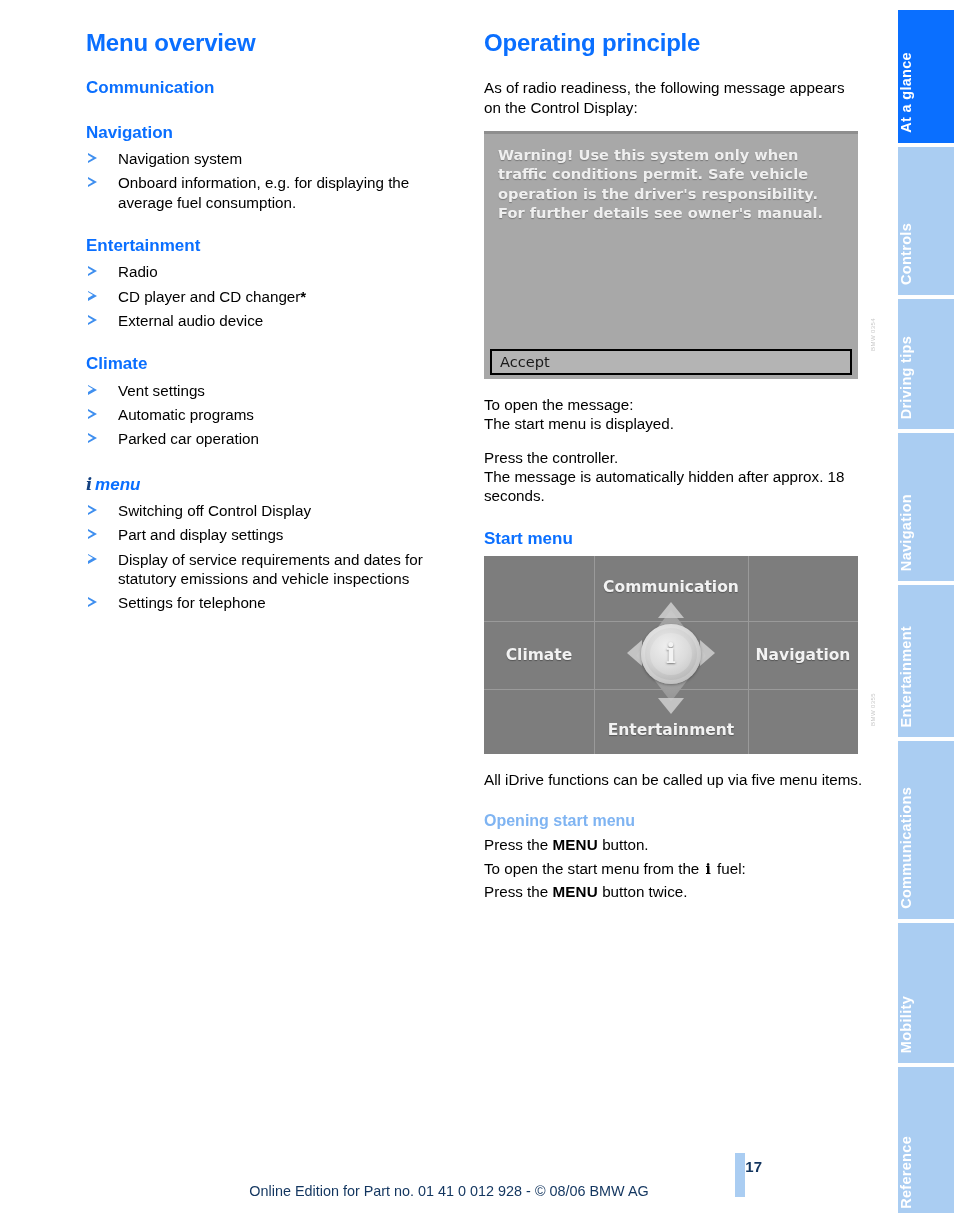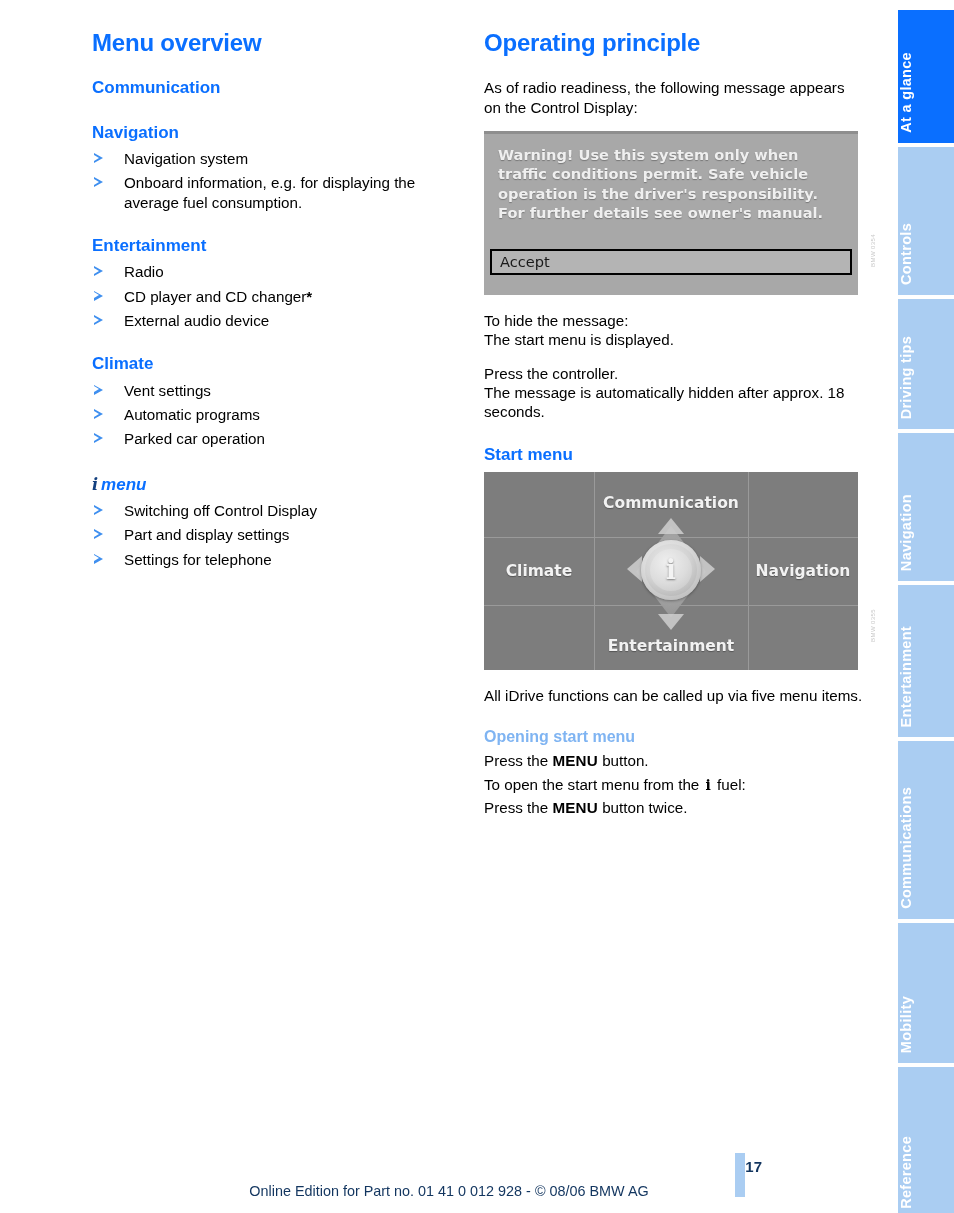--- a/index.html
+++ b/index.html
@@ -20,21 +20,21 @@
   .page {
     position: absolute;
     left: 0; top: 0;
     width: 954px; height: 1213px;
   }
   .col {
     position: absolute;
     top: 30px;
     width: 380px;
   }
-  .col-left  { left: 92px; }
+  .col-left  { left: 86px; }
   .col-right { left: 484px; }
 
   
   .h1 {
     font-size: 24px;
     font-weight: bold;
     color: #0a6fff;
     letter-spacing: -0.2px;
     margin: 0 0 22px 0;
     line-height: 1.1;
@@ -131,37 +131,37 @@
   
   .screenshot {
     position: relative;
     width: 374px;
     margin: 2px 0 16px 0;
   }
   .warnbox {
     background: #a8a8a8;
     border-top: 3px solid #8e8e8e;
     width: 374px;
-    height: 164px;
+    height: 248px;
     box-sizing: border-box;
     position: relative;
   }
   .warntext {
     color: #efefef;
     font-family: "DejaVu Sans", sans-serif;
     font-size: 14.6px;
     line-height: 1.33;
     padding: 11px 14px 0 14px;
     text-shadow: 0 1px 1px rgba(80,80,80,0.55);
     font-weight: 600;
   }
   .acceptbtn {
     position: absolute;
     left: 6px;
-    bottom: 20px;
+    bottom: 4px;
     width: 362px;
     height: 26px;
     background: #b4b4b4;
     border: 2px solid #000000;
     box-sizing: border-box;
     color: #1a1a1a;
     font-family: "DejaVu Sans", sans-serif;
     font-size: 14.6px;
     line-height: 22px;
     padding-left: 8px;
@@ -403,40 +403,44 @@
       <li>
         <span class="tri"></span>
         <span>Switching off Control Display</span>
       </li>
       <li>
         <span class="tri"></span>
         <span>Part and display settings</span>
       </li>
       <li>
         <span class="tri"></span>
+        <span>Display of service requirements and dates for statutory emissions and vehicle inspections</span>
+      </li>
+      <li>
+        <span class="tri"></span>
         <span>Settings for telephone</span>
       </li>
     </ul>
   </div>
 
   <div class="col col-right">
 
     <h1 class="h1">Operating principle</h1>
 
     <p class="body">As of radio readiness, the following message appears on the Control Display:</p>
 
     <div class="screenshot">
       <div class="warnbox">
         <div class="warntext">Warning! Use this system only when traffic conditions permit. Safe vehicle operation is the driver's responsibility. For further details see owner's manual.</div>
         <div class="acceptbtn">Accept</div>
       </div>
       <div class="figcode">BMW 0354</div>
     </div>
 
-    <p class="body nogap">To hide the message:</p>
+    <p class="body nogap">To open the message:</p>
     <p class="body">The start menu is displayed.</p>
     <p class="body nogap">Press the controller.</p>
     <p class="body">The message is automatically hidden after approx. 18 seconds.</p>
 
     <h2 class="h2">Start menu</h2>
 
     <div class="screenshot">
       <div class="startbox">
         <div class="gridline gl-h1"></div>
         <div class="gridline gl-h2"></div>

